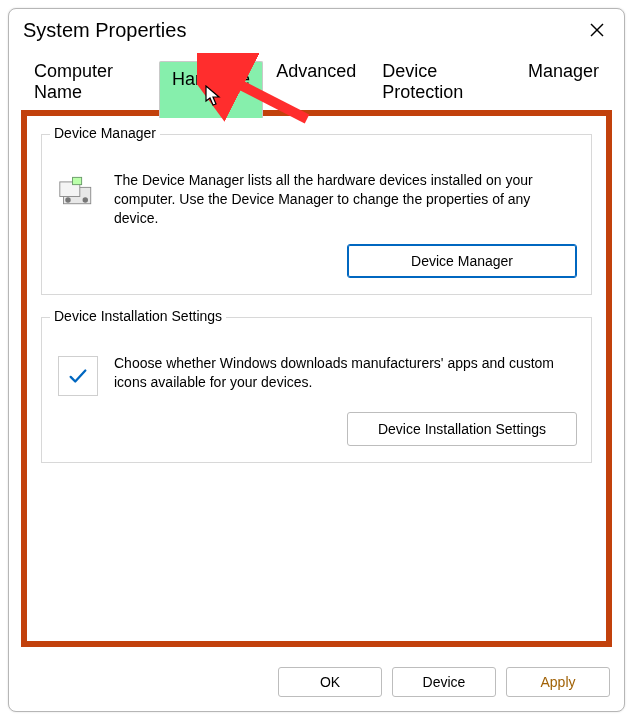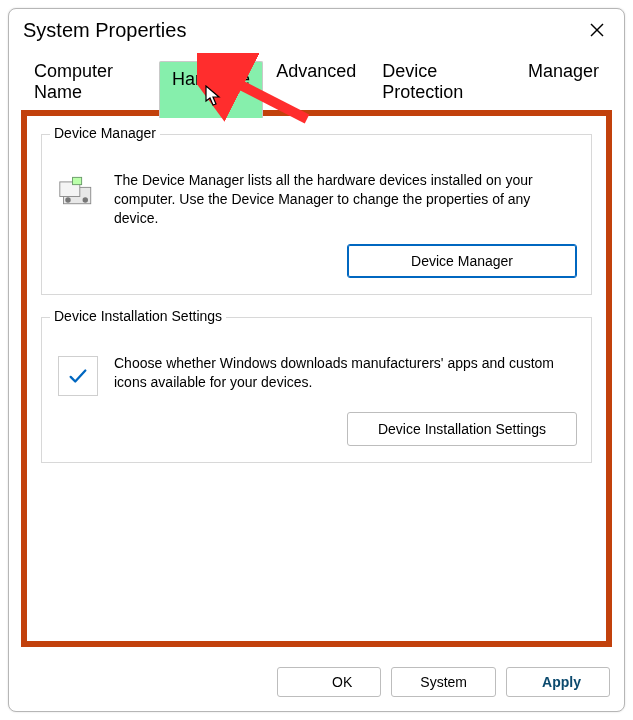--- a/index.html
+++ b/index.html
@@ -124,26 +124,24 @@
   }
   .footer {
     display: flex;
     justify-content: flex-end;
     gap: 10px;
     padding: 10px 14px 14px 14px;
   }
   .footer .btn {
     min-width: 104px;
     padding: 6px 28px;
-    text-align: right;
   }
   .btn.disabled {
-    color: #0c4a6e;
+    color: #a16207;
     cursor: default;
-    font-weight: bold;
   }
   .check-icon-box {
     width: 40px;
     height: 40px;
     border: 1px solid #cfcfcf;
     display: flex;
     align-items: center;
     justify-content: center;
     margin-top: 2px;
   }
@@ -225,21 +223,21 @@
       </div>
       <div class="btn-row">
         <div class="btn">Device Installation Settings</div>
       </div>
     </div>
 
   </div>
 
   <div class="footer">
     <div class="btn">OK</div>
-    <div class="btn">System</div>
+    <div class="btn">Device</div>
     <div class="btn disabled">Apply</div>
   </div>
 
   <svg class="arrow-overlay" viewBox="0 0 130 80">
     <defs>
       <marker id="arrowhead" markerWidth="8" markerHeight="8" refX="2" refY="4" orient="auto">
         <polygon points="0 0, 8 4, 0 8" fill="#ff2d2d"></polygon>
       </marker>
     </defs>
     <line x1="110" y1="66" x2="28" y2="24" stroke="#ff2d2d" stroke-width="10" marker-end="url(#arrowhead)"></line>

